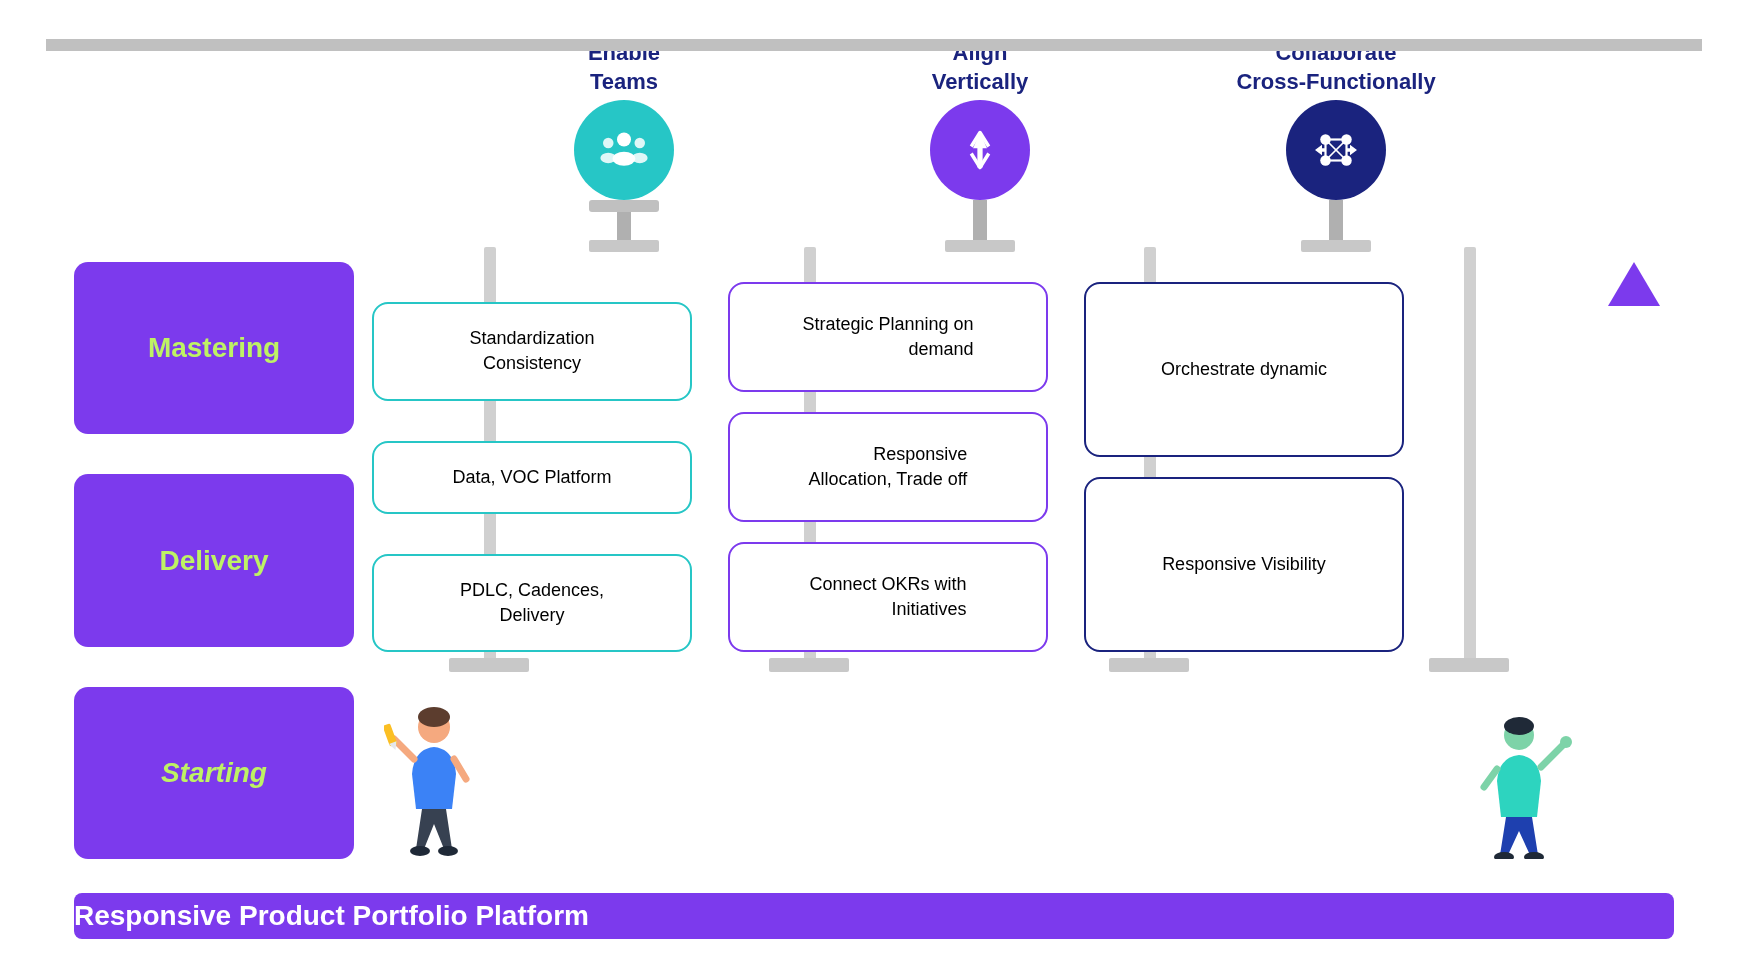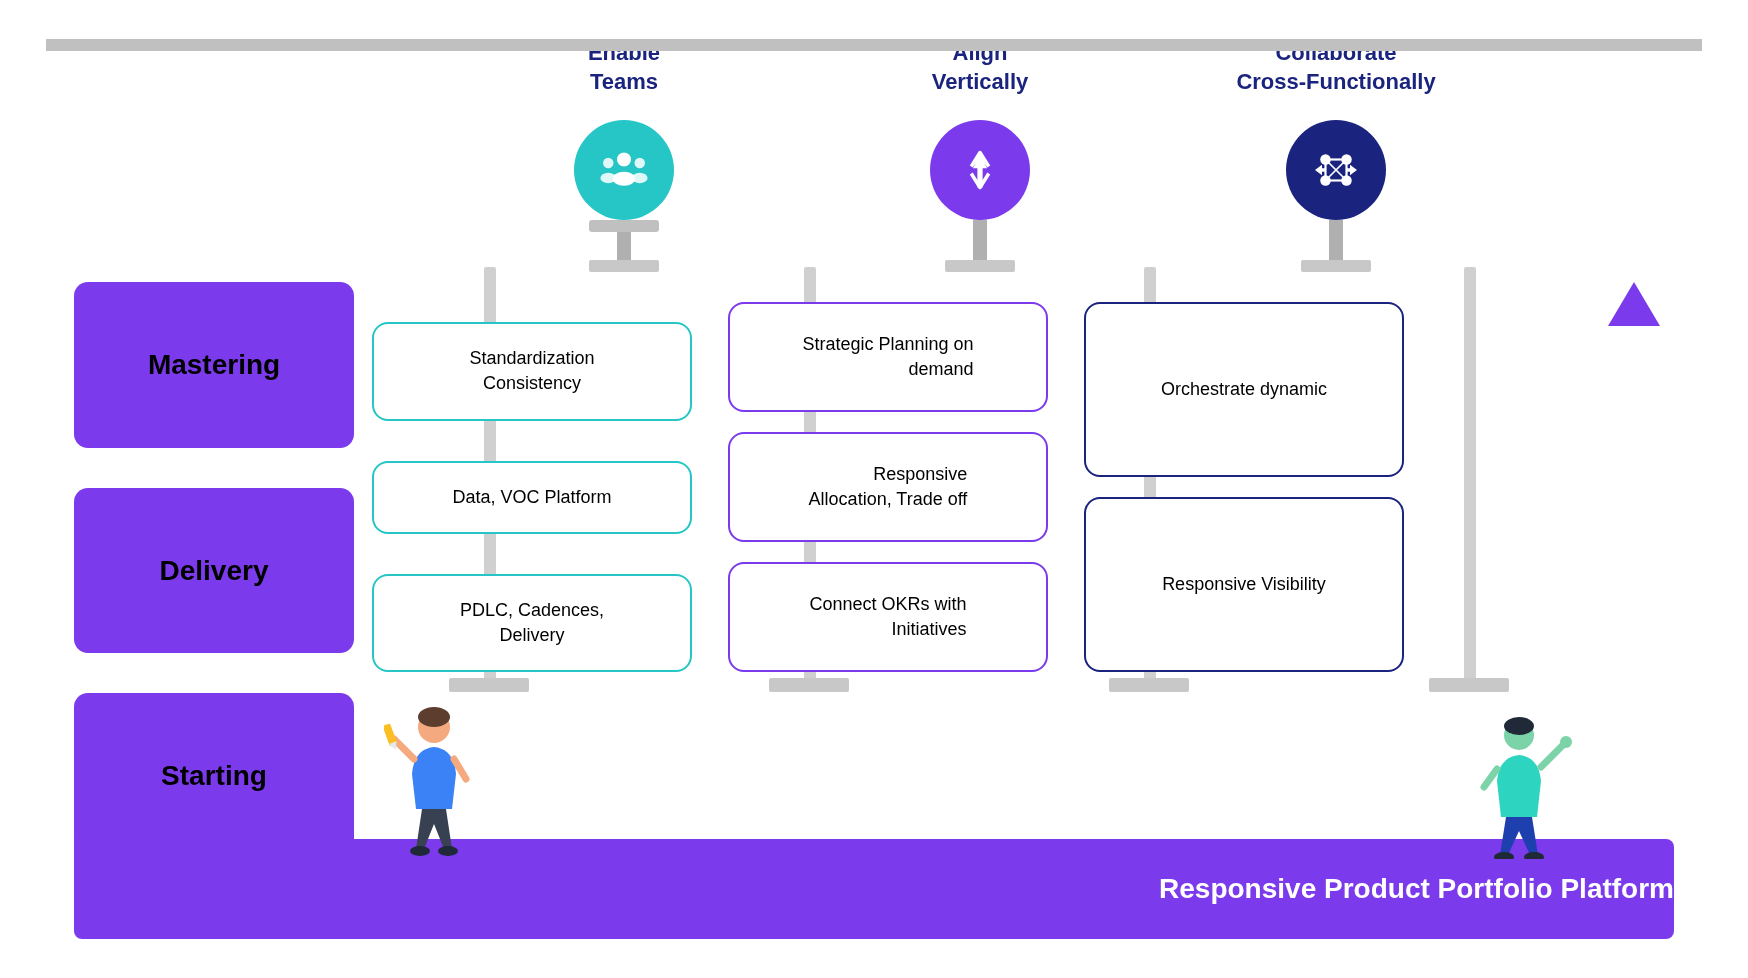--- a/index.html
+++ b/index.html
@@ -21,21 +21,21 @@
       flex-direction: column;
       align-items: center;
     }
 
     
     .headers-row {
       display: flex;
       width: 100%;
       justify-content: flex-end;
       padding-right: 80px;
-      margin-bottom: 24px;
+      margin-bottom: 4px;
       align-items: flex-end;
     }
     .col-header {
       width: 320px;
       text-align: center;
       font-weight: 700;
       font-size: 22px;
       color: #1a237e;
       line-height: 1.3;
       margin: 0 18px;
@@ -90,33 +90,33 @@
       flex-direction: column;
       justify-content: space-around;
       width: 280px;
       padding-top: 20px;
       padding-bottom: 60px;
       height: 100%;
       gap: 0;
     }
     .level-label {
       background: #7c3aed;
-      color: #000000;
+      color: #bef264;
       font-size: 28px;
       font-weight: 700;
       text-align: center;
       border-radius: 14px;
       padding: 22px 20px;
       margin-bottom: 20px;
       flex: 1;
       display: flex;
       align-items: center;
       justify-content: center;
     }
-    .level-label:last-child { margin-bottom: 0; }
+    .level-label:last-child { margin-bottom: 0; font-style: italic; }
 
     .col-cards {
       display: flex;
       flex-direction: column;
       width: 320px;
       margin: 0 18px;
       gap: 20px;
       padding-top: 20px;
       padding-bottom: 20px;
     }
@@ -164,22 +164,22 @@
       margin-bottom: -2px;
     }
 
     
     .bottom-bar {
       width: 100%;
       background: #7c3aed;
       color: white;
       font-size: 28px;
       font-weight: 700;
-      text-align: right;
-      padding: 34px 0;
+      text-align: left;
+      padding: 7px 0;
       border-radius: 8px;
       position: absolute;
       bottom: 0;
       left: 0;
     }
   </style>
 </head>
 <body>
 
 <div class="container">

